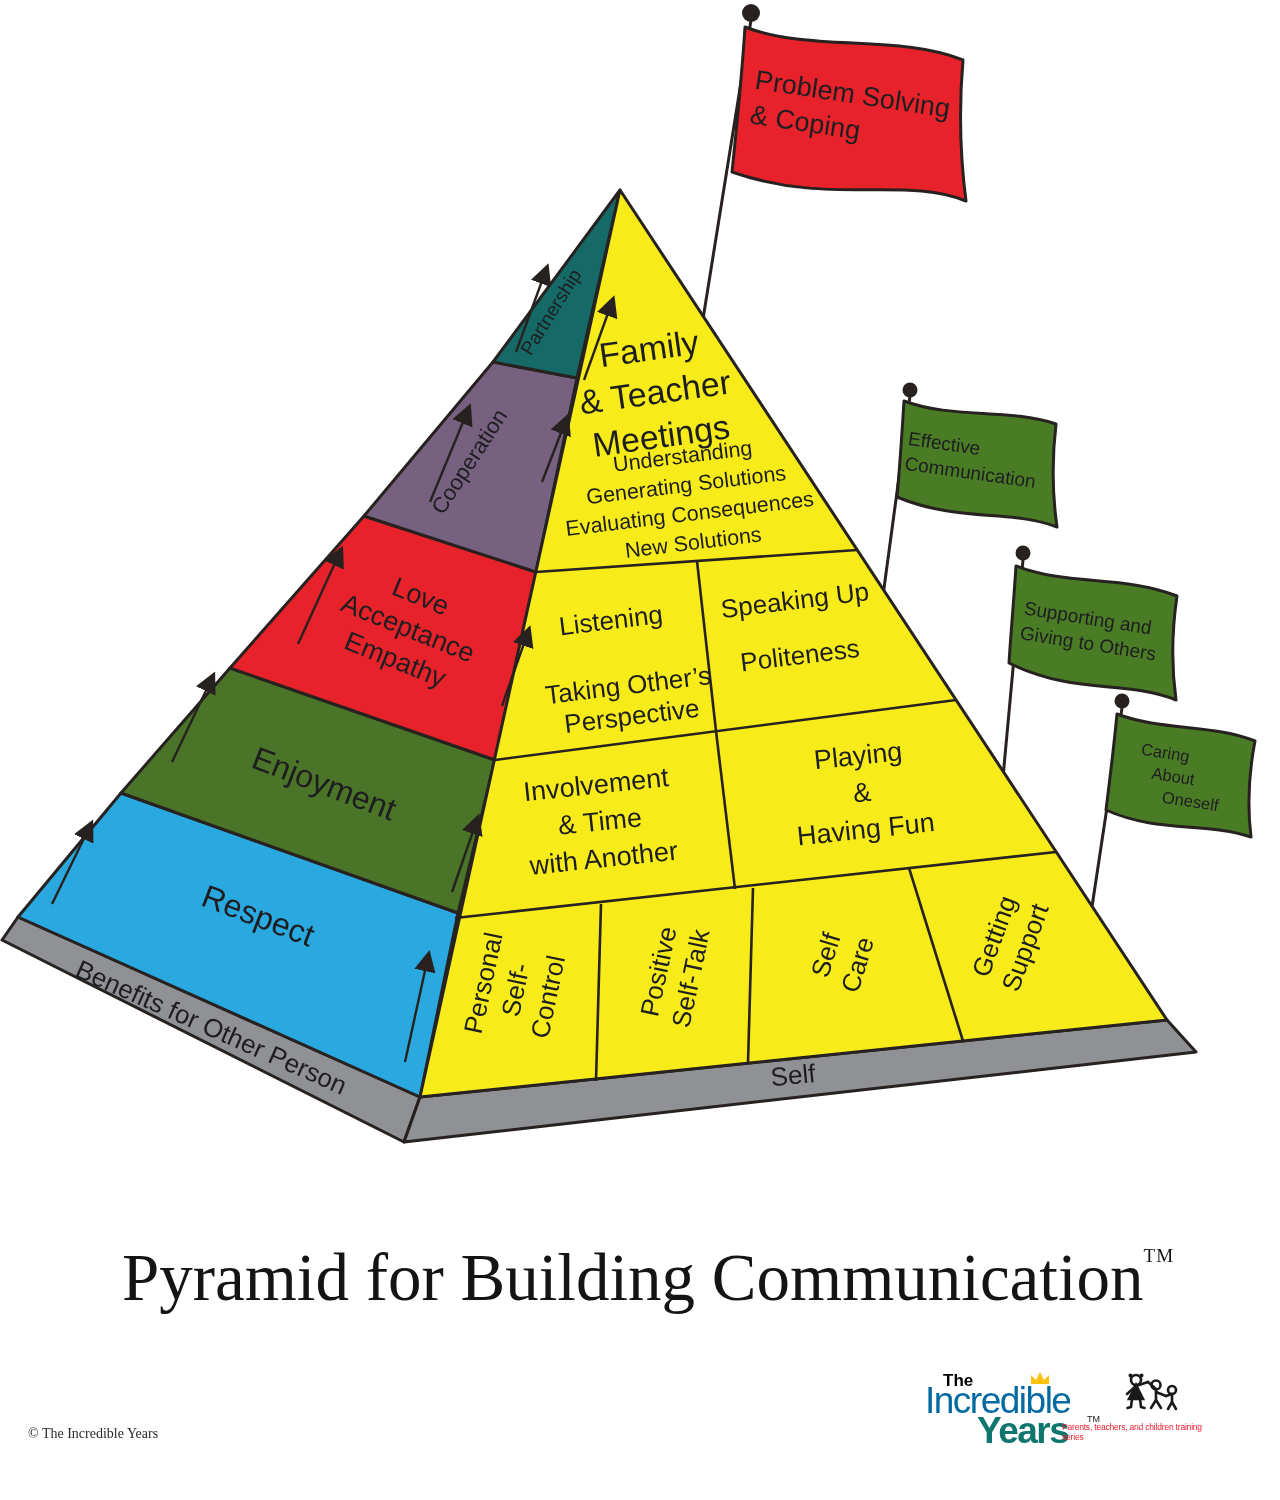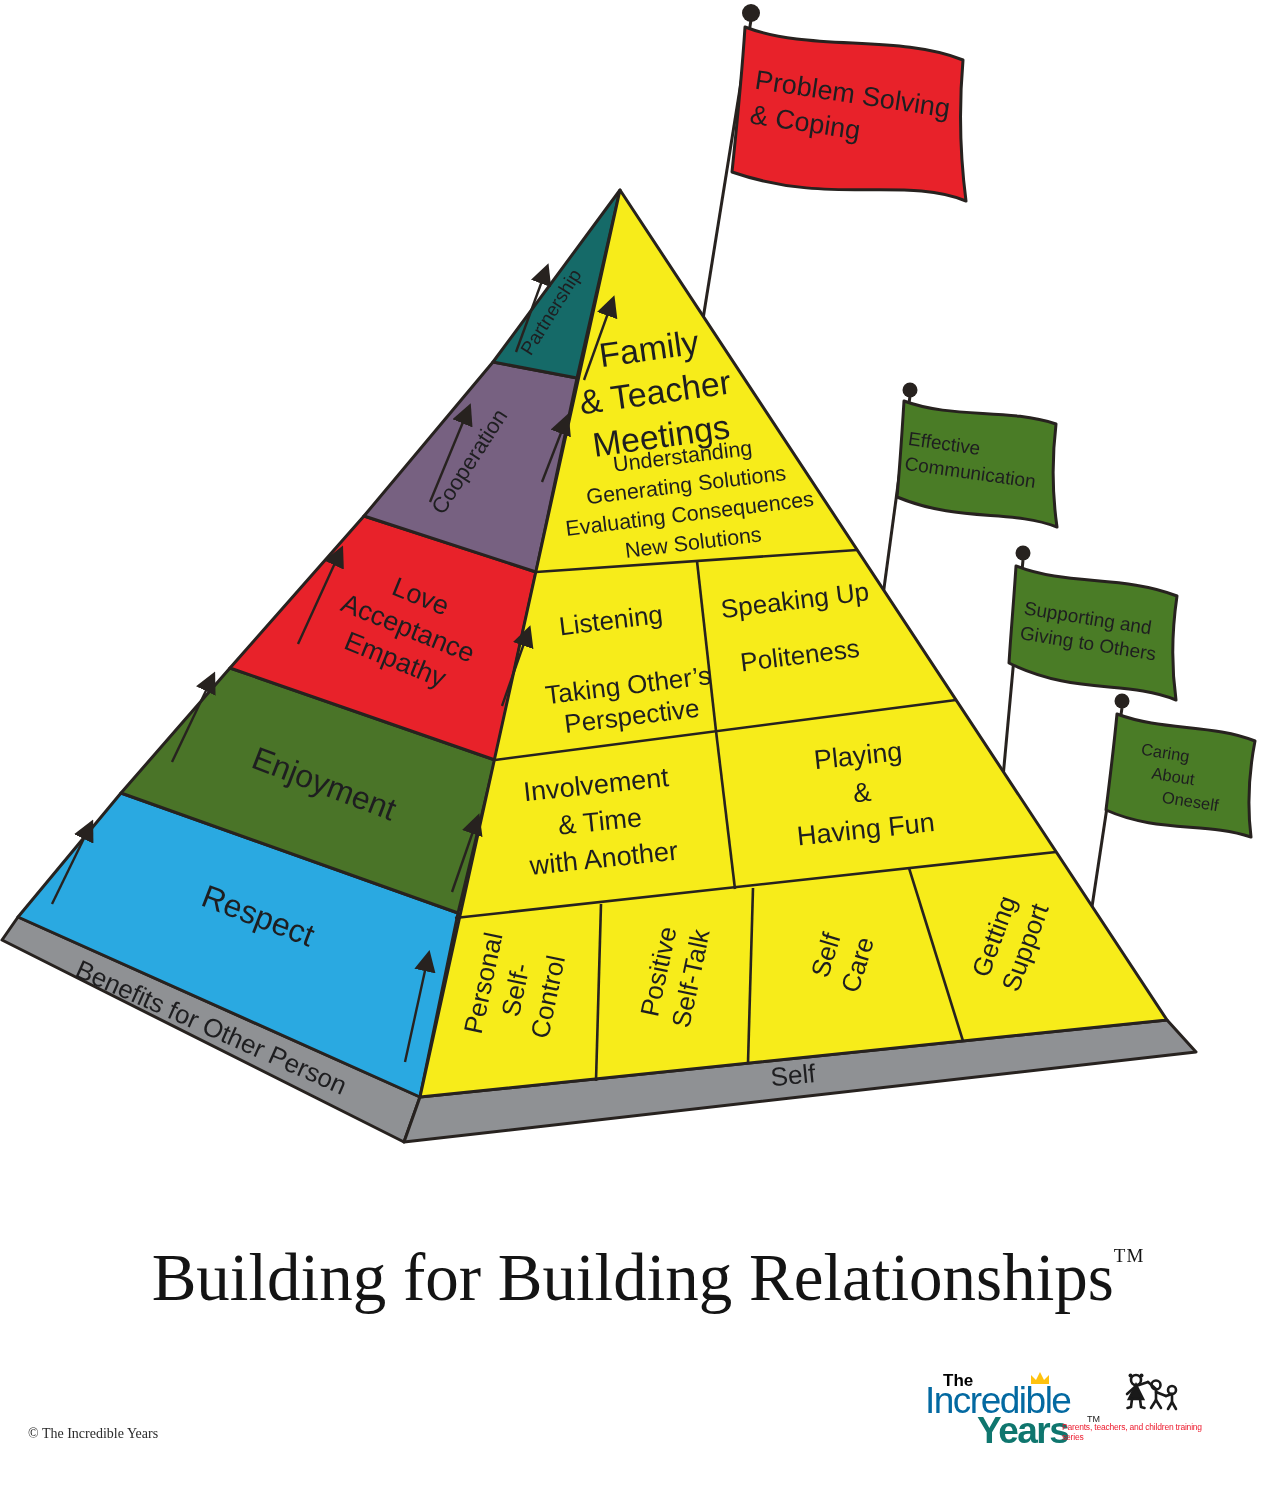--- a/index.html
+++ b/index.html
@@ -198,21 +198,21 @@
     <span class="ln">Care</span>
   </div>
   <div class="lbl" style="left:1010px;top:942px;--r:-70deg;font-size:26px;line-height:33px">
     <span class="ln">Getting</span>
     <span class="ln">Support</span>
   </div>
 
   <div class="lbl" style="left:211px;top:1028px;--r:24deg;font-size:26px">Benefits for Other Person</div>
   <div class="lbl" style="left:793px;top:1076px;--r:-5.5deg;font-size:26px">Self</div>
 
-  <div class="title-wrap"><span>Building for Building Relationships</span><sup>TM</sup></div>
+  <div class="title-wrap"><span>Pyramid for Building Communication</span><sup>TM</sup></div>
 
   <div class="copyright">© The Incredible Years</div>
 
   <div class="logo">
     <div class="logo-the" style="color: #000000;">The</div>
     <div class="logo-word1">Incredible</div>
     <div class="logo-word2">Years</div>
     <div class="logo-tm">TM</div>
     <div class="logo-tagline" style="color: rgb(237, 27, 46);">Parents, teachers, and children training series</div>
   </div>

